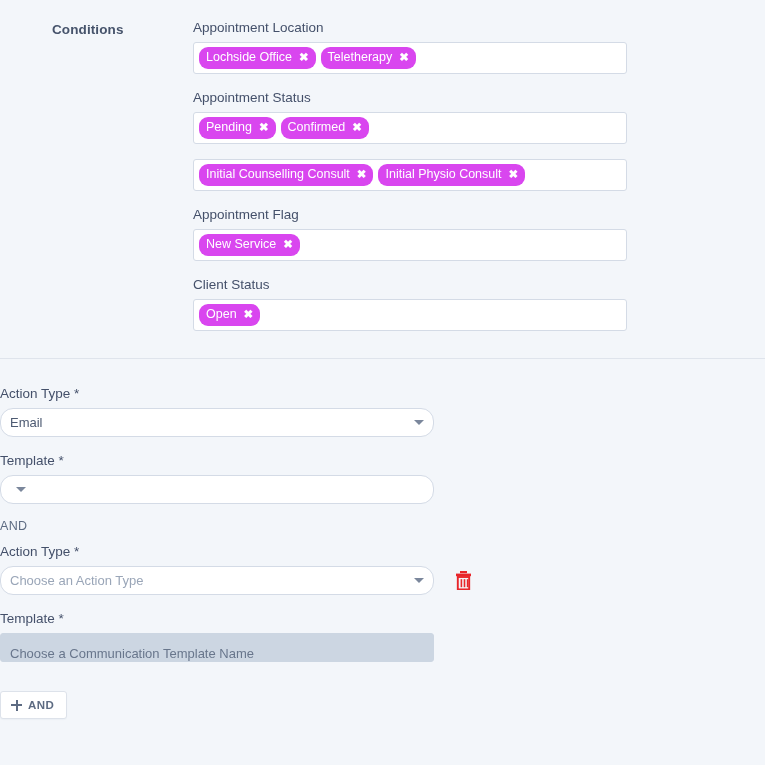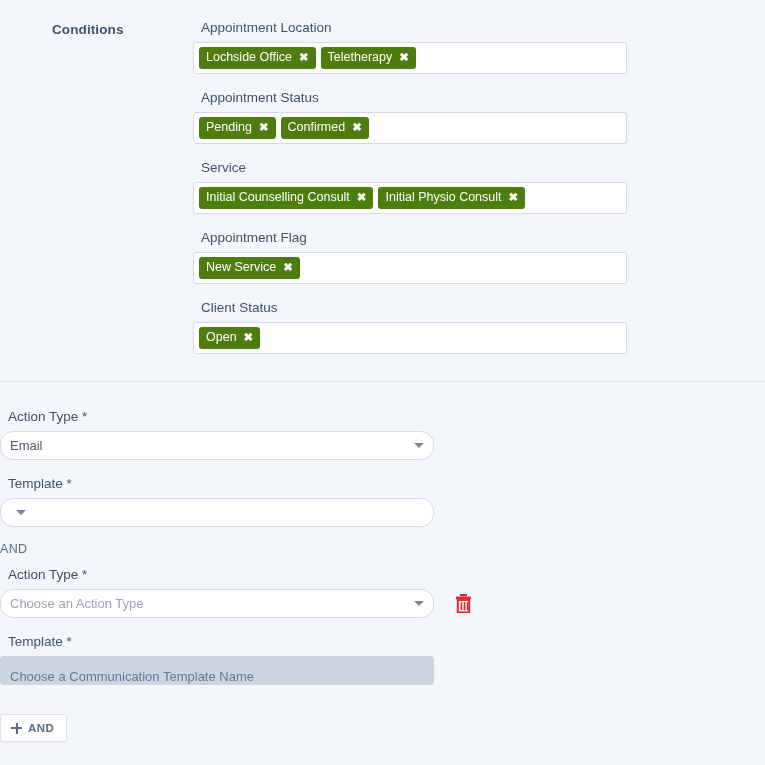--- a/index.html
+++ b/index.html
@@ -54,40 +54,39 @@
 
   .field-group { margin-bottom: 15px; }
   .field-group:last-child { margin-bottom: 0; }
 
   .field-label {
     font-size: 13.5px;
     color: #44506a;
     margin-bottom: 6px;
     line-height: 17px;
     font-weight: normal;
-    margin-left: 8px;
   }
 
   .chip-box {
     background: #ffffff;
     border: 1px solid #d4dbe6;
     border-radius: 3px;
     min-height: 28px;
     width: 434px;
     padding: 4px 5px;
     display: flex;
     flex-wrap: wrap;
     align-items: center;
     gap: 5px;
   }
 
   .chip {
-    background: #4d7c0f;
+    background: #d946ef;
     color: #ffffff;
-    border-radius: 3px;
+    border-radius: 9px;
     font-size: 12.5px;
     line-height: 13px;
     padding: 4px 7px 5px 7px;
     display: inline-flex;
     align-items: center;
     white-space: nowrap;
   }
   .chip-label { color: #ffffff; }
   .chip-x {
     margin-left: 7px;
@@ -221,21 +220,20 @@
             <span class="chip-x">✖</span>
           </span>
           <span class="chip">
             <span class="chip-label">Confirmed</span>
             <span class="chip-x">✖</span>
           </span>
         </div>
       </div>
 
       <div class="field-group">
-        <div class="field-label">Service</div>
         <div class="chip-box">
           <span class="chip">
             <span class="chip-label">Initial Counselling Consult</span>
             <span class="chip-x">✖</span>
           </span>
           <span class="chip">
             <span class="chip-label">Initial Physio Consult</span>
             <span class="chip-x">✖</span>
           </span>
         </div>

